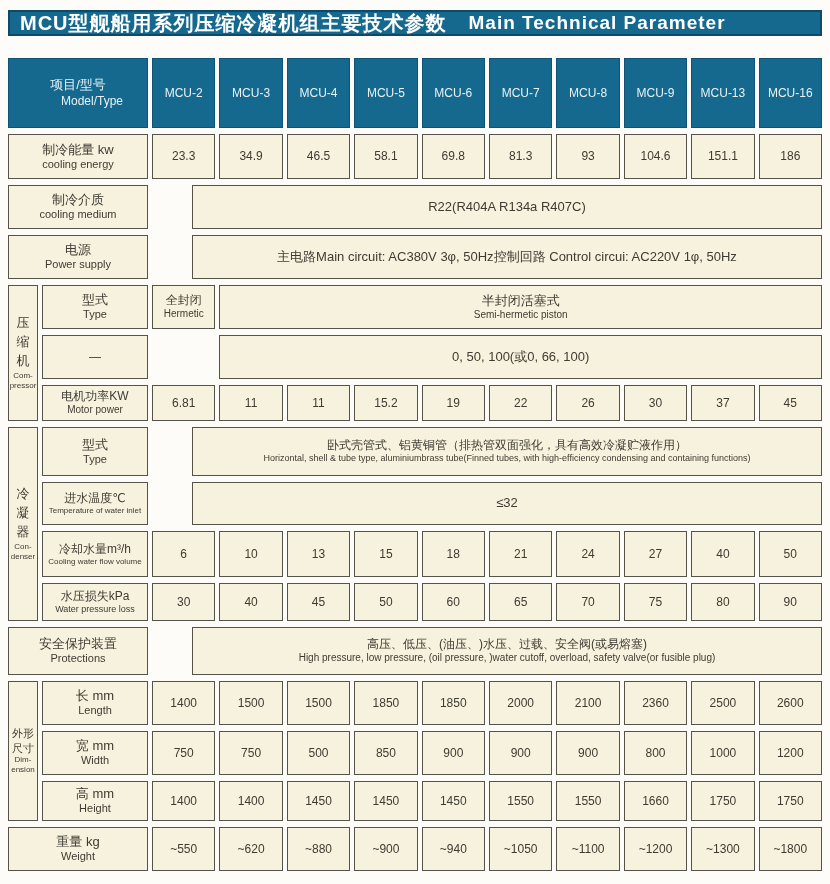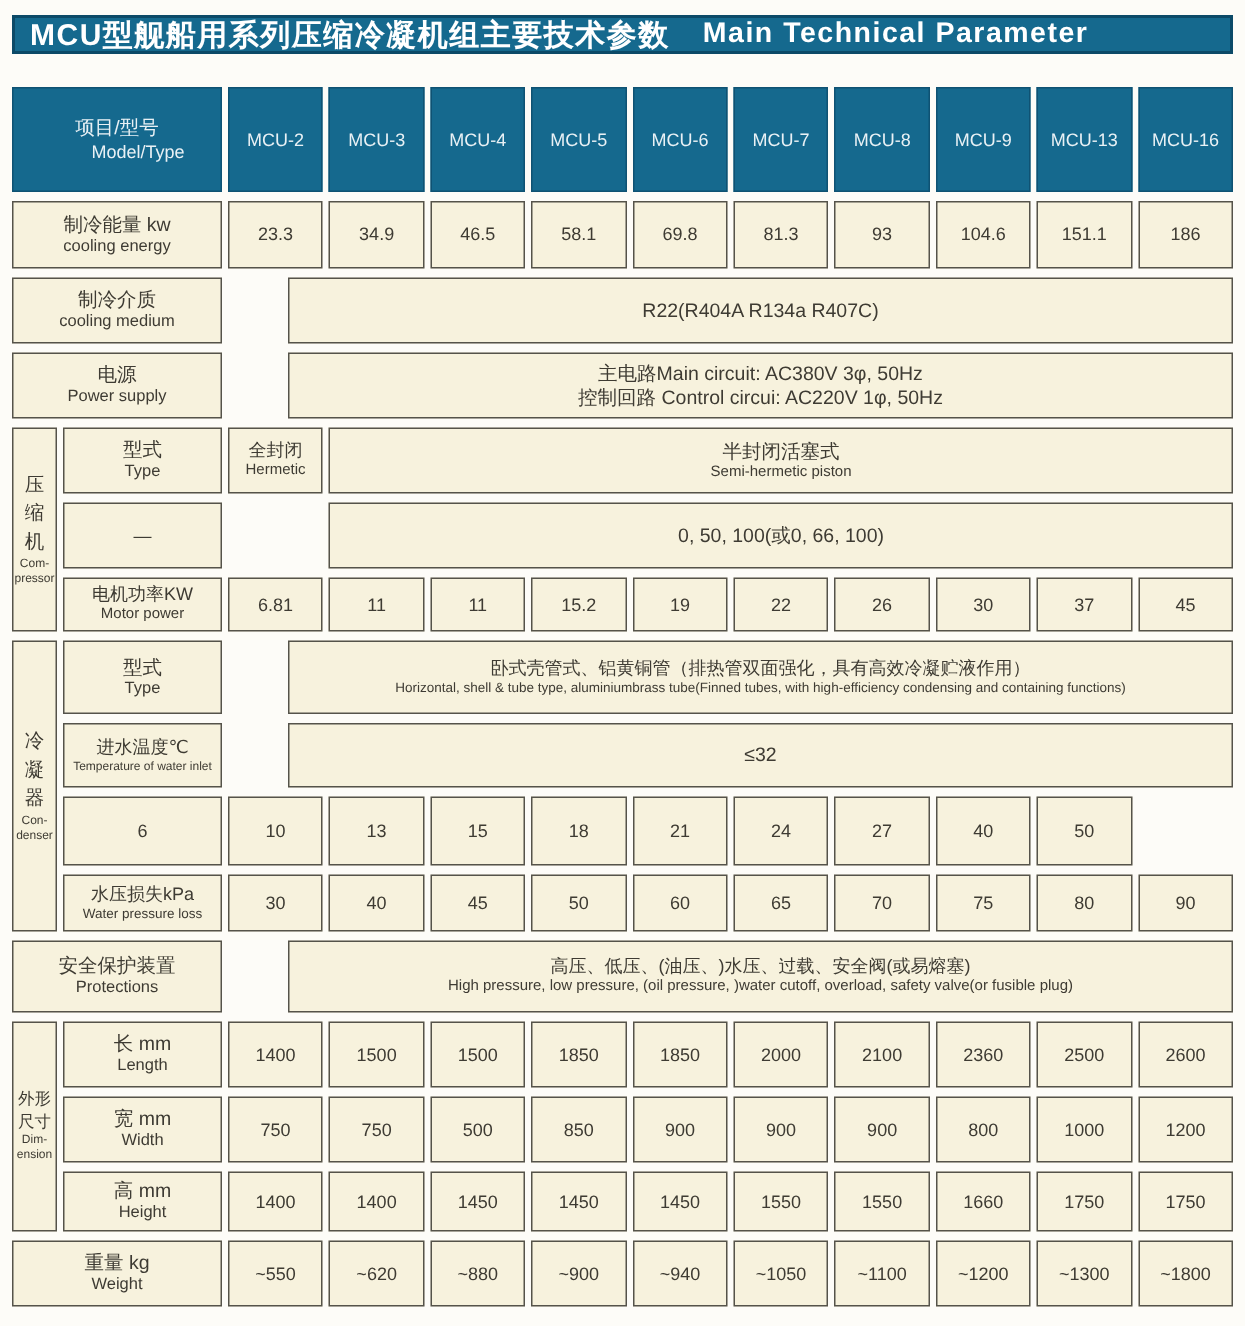--- a/index.html
+++ b/index.html
@@ -53,21 +53,21 @@
   .head .en { font-size:12px;margin-left:28px; }
   .model { font-size:12px; }
 
   .vlabel { line-height:1.45; }
   .vlabel .cn-char { font-size:13px; }
   .vlabel .cn-pair { font-size:11px; line-height:1.3; }
   .vlabel .en-part { font-size:8px; line-height:1.3; }
 
   .two-line-cn { font-size:13px; }
   .two-line-en { font-size:10px; }
-  .power-text  { font-size:13px; display:flex; flex-direction:column; }
+  .power-text  { font-size:13px; display:flex; flex-direction:row; }
 </style>
 </head>
 <body>
 
 <div class="page">
 
   <div class="title-bar">
     <span class="title-cn">MCU型舰船用系列压缩冷凝机组主要技术参数</span>
     <span class="title-en">Main Technical Parameter</span>
   </div>
@@ -158,20 +158,24 @@
       <div style="font-size:12px">卧式壳管式、铝黄铜管（排热管双面强化，具有高效冷凝贮液作用）</div>
       <div style="font-size:9px">Horizontal, shell &amp; tube type, aluminiumbrass tube(Finned tubes, with high-efficiency condensing and containing functions)</div>
     </div>
 
     <div class="cell col2">
       <div class="cn" style="font-size:12px">进水温度℃</div>
       <div class="en tiny">Temperature of water inlet</div>
     </div>
     <div class="cell span-all val" style="font-size:13px">≤32</div>
 
+    <div class="cell col2">
+      <div class="cn" style="font-size:12px">冷却水量m³/h</div>
+      <div class="en tiny">Cooling water flow volume</div>
+    </div>
     <div class="repeat"><div class="cell val">6</div><div class="cell val">10</div><div class="cell val">13</div><div class="cell val">15</div><div class="cell val">18</div><div class="cell val">21</div><div class="cell val">24</div><div class="cell val">27</div><div class="cell val">40</div><div class="cell val">50</div></div>
 
     <div class="cell col2">
       <div class="cn" style="font-size:12px">水压损失kPa</div>
       <div class="en" style="font-size:9px">Water pressure loss</div>
     </div>
     <div class="repeat"><div class="cell val">30</div><div class="cell val">40</div><div class="cell val">45</div><div class="cell val">50</div><div class="cell val">60</div><div class="cell val">65</div><div class="cell val">70</div><div class="cell val">75</div><div class="cell val">80</div><div class="cell val">90</div></div>
   </div>
 
   <div class="grid b-prot">

